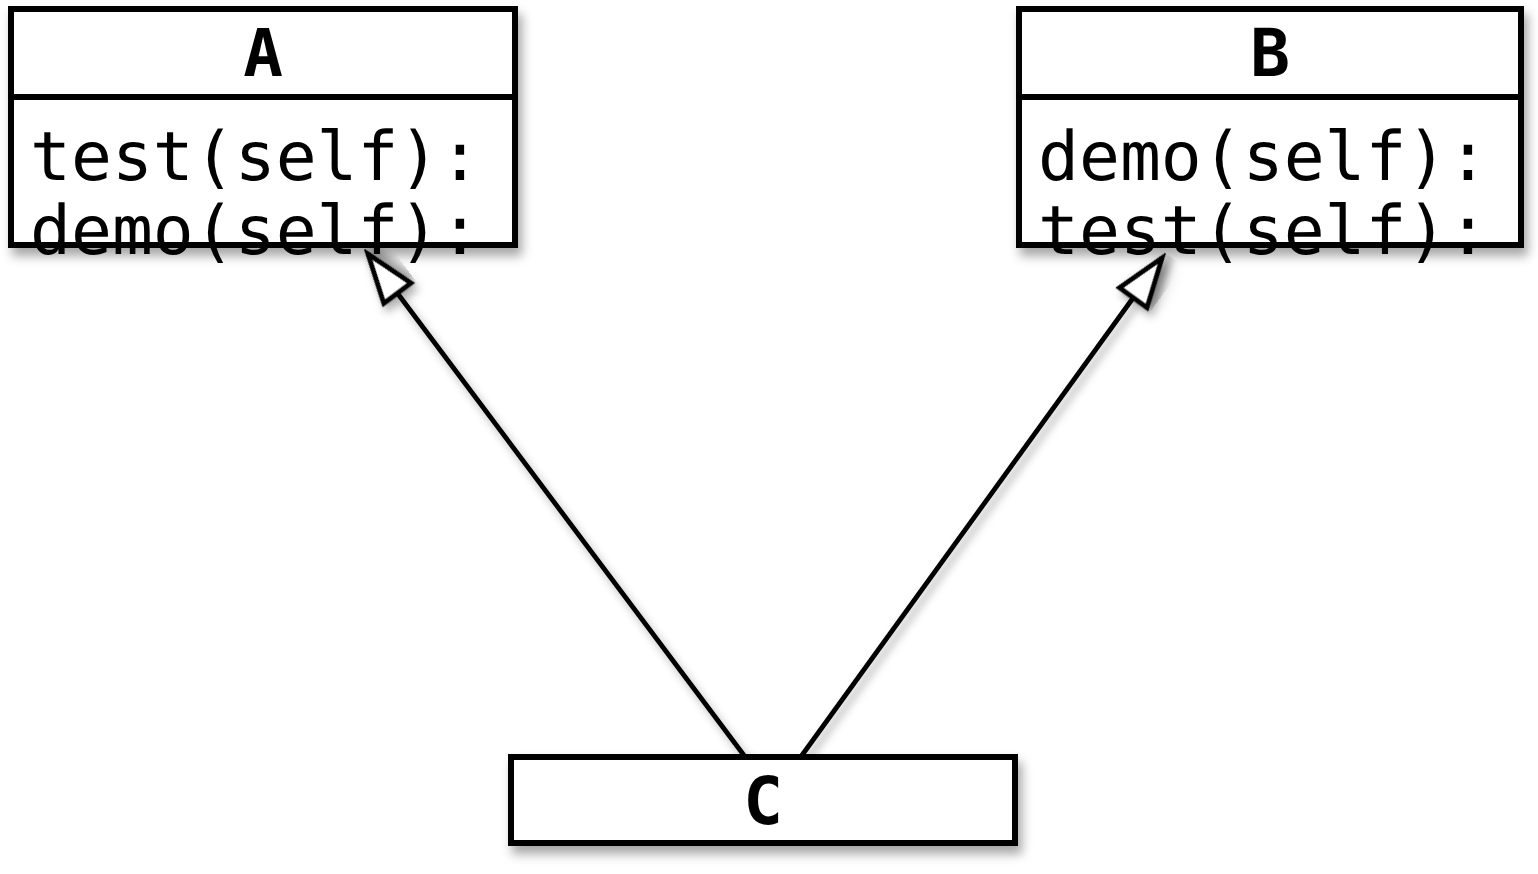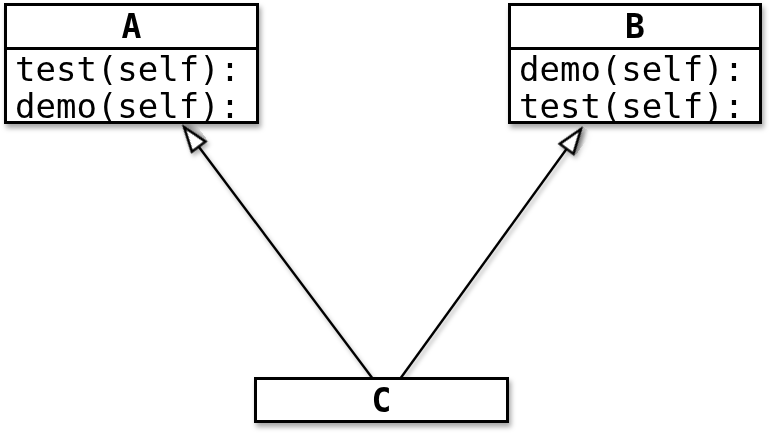--- a/index.html
+++ b/index.html
@@ -50,21 +50,21 @@
   }
   .box-c .class-title {
     flex: 1 1 auto;
     border-bottom: none;
   }
   .class-methods {
     flex: 1 1 auto;
     display: flex;
     flex-direction: column;
     justify-content: space-around;
-    padding: 1px 4px 2px 8px;
+    padding: 11px 4px 2px 8px;
   }
   .method {
     font-size: 34px;
     line-height: 37px;
     color: #000000;
     white-space: pre;
   }
 </style>
 </head>
 <body>

